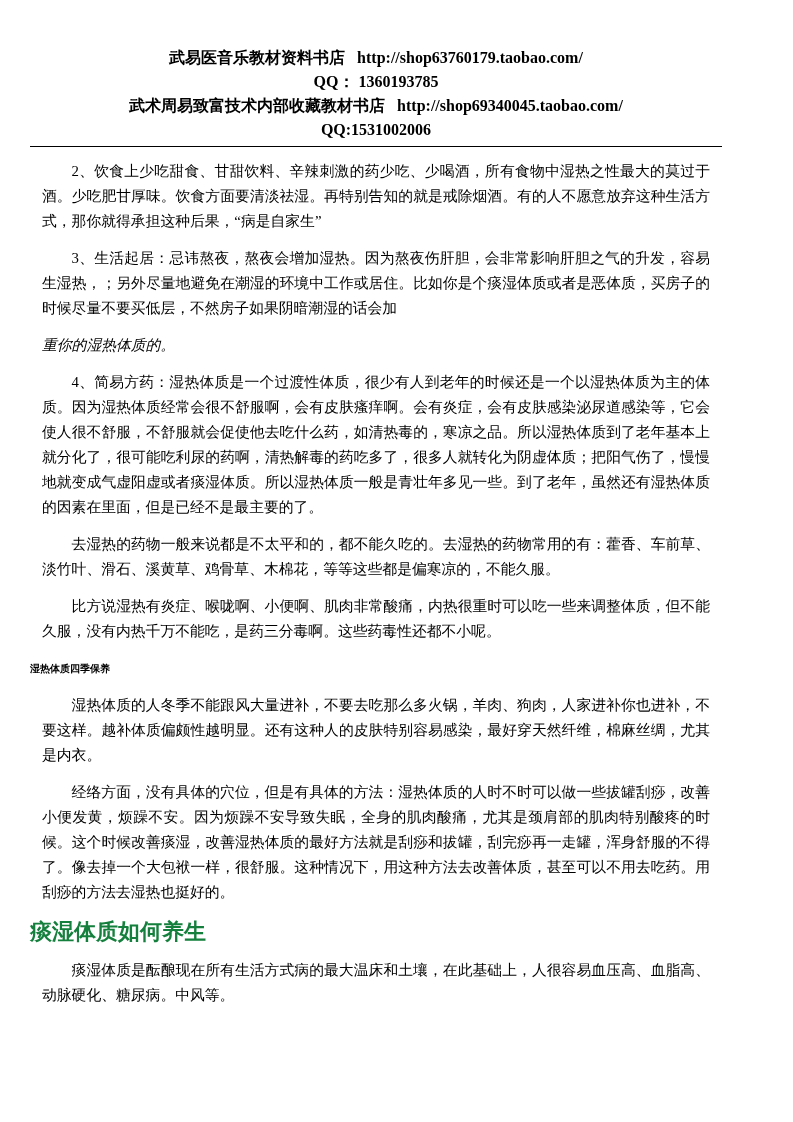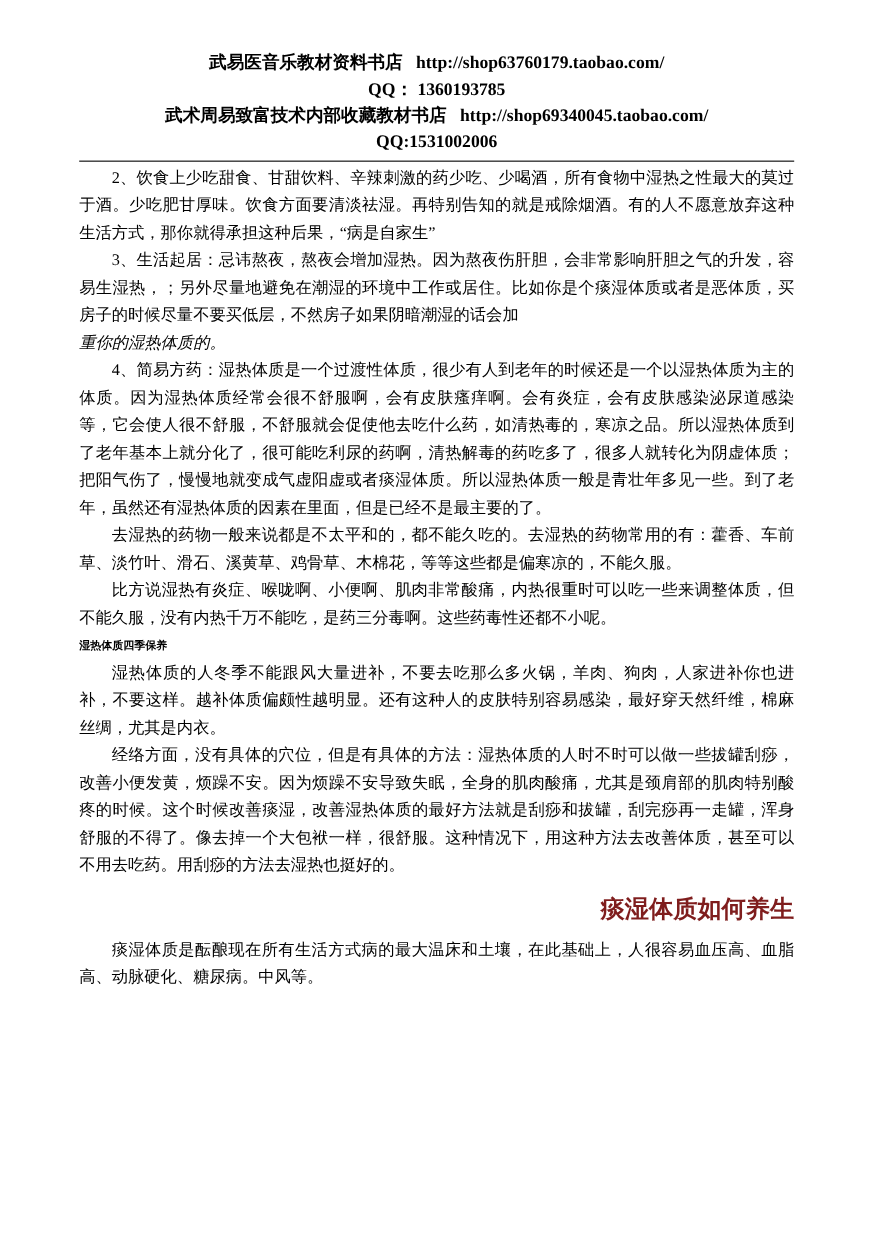--- a/index.html
+++ b/index.html
@@ -11,21 +11,21 @@
     width: 793px;
     height: 1122px;
     overflow: hidden;
     font-family: "Liberation Serif", "DejaVu Serif", serif;
     color: #000000;
   }
   .page {
     box-sizing: border-box;
     width: 793px;
     height: 932px;
-    padding: 46px 71px 30px 72px;
+    padding: 46px 71px 30px 30px;
     background: #ffffff;
   }
   .doc-header {
     text-align: center;
     font-weight: bold;
     font-size: 16px;
     line-height: 24px;
     color: #000000;
   }
   .doc-header .store-url {
@@ -36,41 +36,41 @@
     border-top: 1.2px solid #000000;
     margin: 4px 0 3px 0;
   }
   .content {
     font-size: 14.8px;
     line-height: 25px;
     text-align: justify;
     color: #000000;
   }
   .content p {
-    margin: 0;
+    margin: 12px;
     text-indent: 2em;
   }
   .content p.no-indent {
     text-indent: 0;
     font-style: italic;
   }
   .section-heading {
     margin: 0;
     font-size: 10px;
     font-weight: bold;
     text-indent: 0;
     line-height: 25px;
   }
   .red-title {
     margin: 13px 0 11px 0;
-    color: #7f1d1d;
+    color: #15803d;
     font-weight: bold;
     font-size: 22px;
     line-height: 28px;
-    text-align: right;
+    text-align: left;
     text-indent: 0;
   }
 </style>
 </head>
 <body>
 
 <div class="page">
 
   <header class="doc-header">
     <div>

